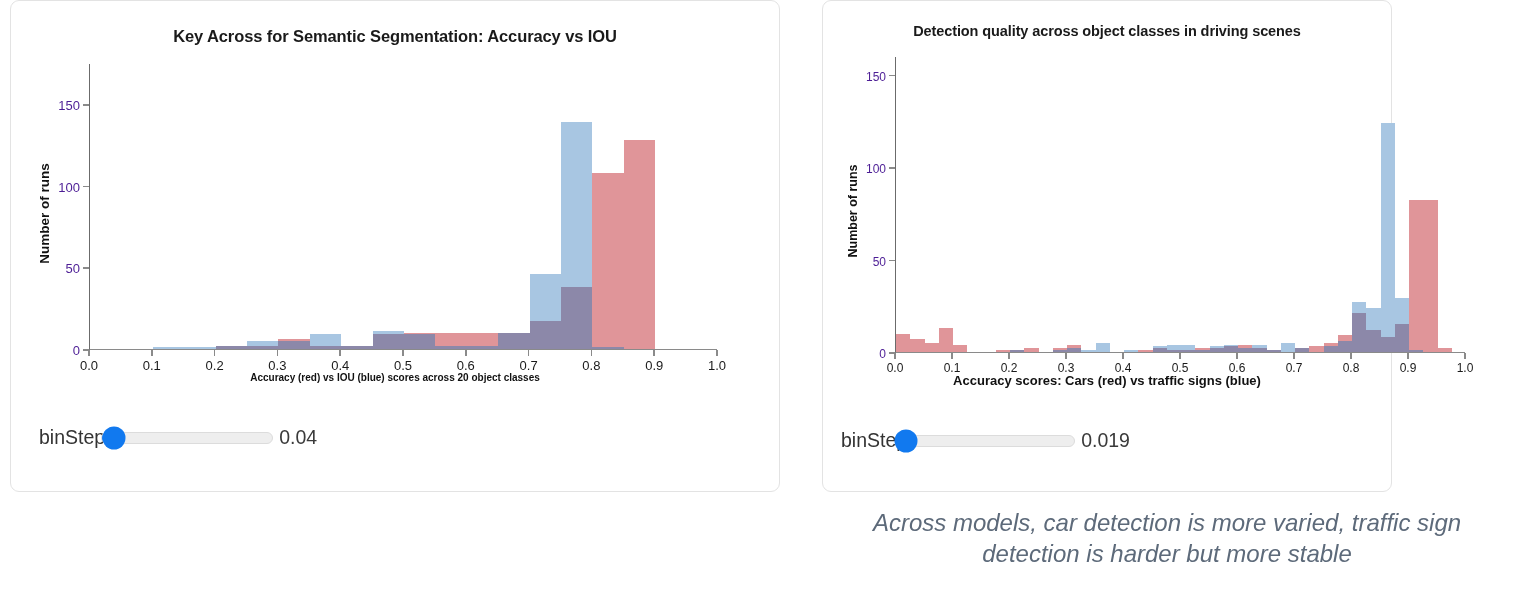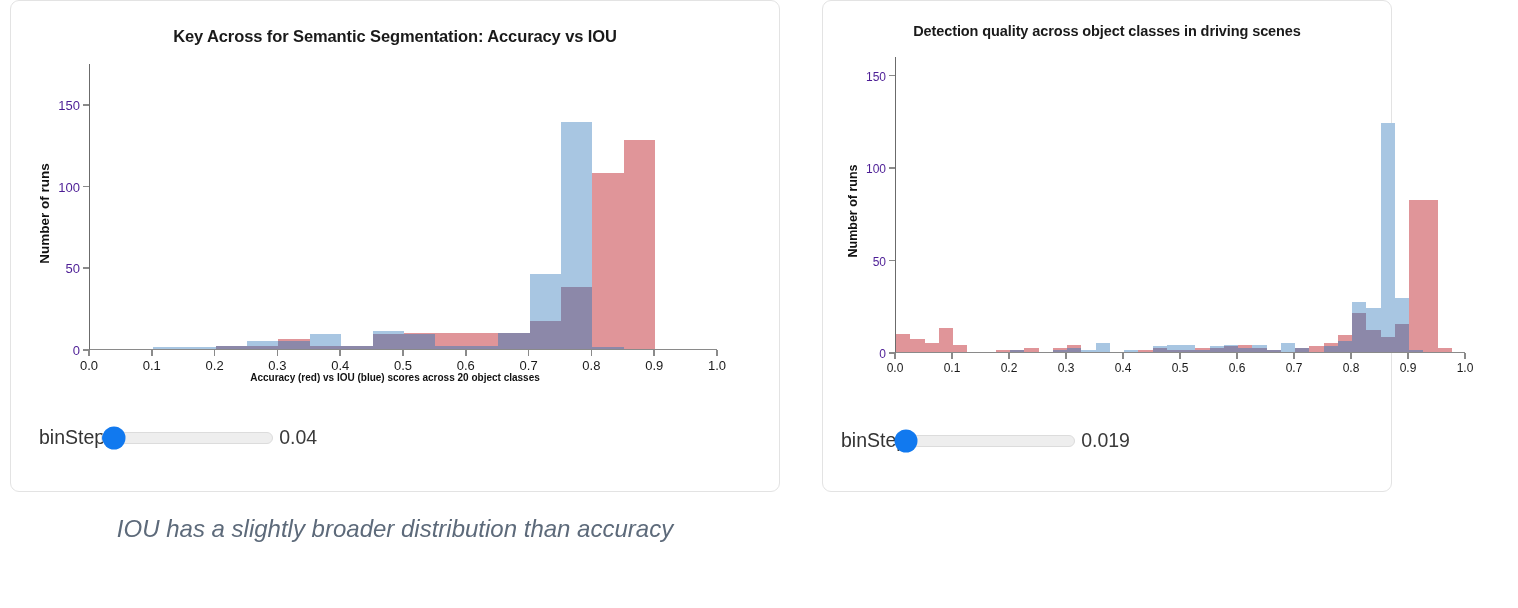--- a/index.html
+++ b/index.html
@@ -241,21 +241,20 @@
 
       <div class="slider-row" style="left:28px;top:425px;">
         <span class="slider-label">binStep</span>
         <span class="slider-track" style="width:172px;">
           <span class="slider-fill" id="fillL" style="width: 7%;"></span>
           <span class="slider-thumb" id="thumbL" style="left: 7%;"></span>
         </span>
         <span class="slider-value">0.04</span>
       </div>
     </div>
-    <div class="caption cap-left">IOU has a slightly broader distribution than accuracy</div>
   </div>
 
   <div class="panel panel-right">
     <div class="card card-right">
       <div class="chart-title title-right">Detection quality across object classes in driving scenes</div>
       <div class="plot-wrap" style="height:330px;">
         <div class="plot" id="plotR" style="left:72px;top:18px;width:570px;height:296px;">
           <div class="bars" id="barsR">
               <div class="bar red" style="left: 0px; width: 14.25px; height: 18.5px;"></div>
               <div class="bar red" style="left: 14.25px; width: 14.25px; height: 12.95px;"></div>
@@ -370,26 +369,28 @@
             <div style="position: absolute; left: 585px; top: 314px; width: 0px;">
               <span style="position:absolute;left:-0.8px;top:0;width:1.6px;height:6px;background:#8a8a8a;"></span>
               <span style="position:absolute;top:8px;left:0;transform:translateX(-50%);font-size:12px;color:#1a1a1a;white-space:nowrap;">0.9</span>
             </div>
             <div style="position: absolute; left: 642px; top: 314px; width: 0px;">
               <span style="position:absolute;left:-0.8px;top:0;width:1.6px;height:6px;background:#8a8a8a;"></span>
               <span style="position:absolute;top:8px;left:0;transform:translateX(-50%);font-size:12px;color:#1a1a1a;white-space:nowrap;">1.0</span>
             </div>
           </div>
         <div class="ylabel" style="left:-30px;top:165px;width:120px;text-align:center;font-size:12.5px;">Number of runs</div>
+        <div class="xlabel" style="left:0;top:334px;font-size:13px;">Accuracy scores: Cars (red) vs traffic signs (blue)</div>
       </div>
 
       <div class="slider-row" style="left:18px;top:428px;">
         <span class="slider-label">binStep</span>
         <span class="slider-track" style="width:172px;">
           <span class="slider-fill" id="fillR" style="width: 1%;"></span>
           <span class="slider-thumb" id="thumbR" style="left: 1%;"></span>
         </span>
         <span class="slider-value">0.019</span>
       </div>
     </div>
+    <div class="caption cap-right">Across models, car detection is more varied, traffic sign detection is harder but more stable</div>
   </div>
 
 </div>
 
 </body></html>

